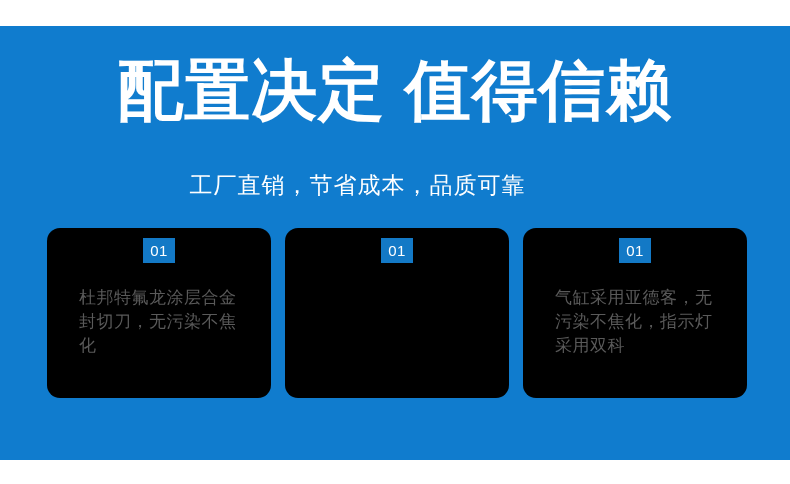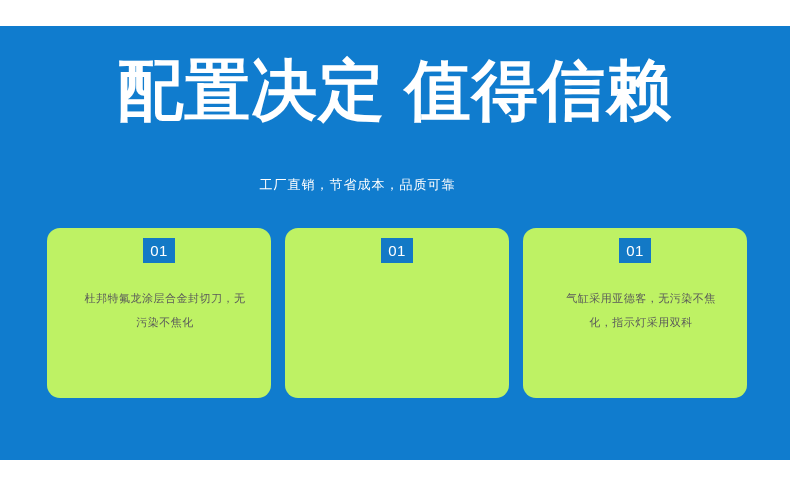--- a/index.html
+++ b/index.html
@@ -47,40 +47,40 @@
     white-space: nowrap;
   }
 
   #subtitle {
     position: absolute;
     left: 0;
     top: 172px;
     width: 715px;
     text-align: center;
     color: #ffffff;
-    font-size: 13px;
+    font-size: 23px;
     line-height: 26px;
     letter-spacing: 1px;
     white-space: nowrap;
   }
 
   #cards {
     position: absolute;
     left: 47px;
     top: 228px;
     width: 700px;
     height: 170px;
     display: flex;
     justify-content: space-between;
   }
 
   .card {
     width: 224px;
     height: 170px;
-    background: #bef264;
+    background: #000000;
     border-radius: 13px;
     position: relative;
     overflow: hidden;
     padding-left: 40px;
   }
 
   .card-badge {
     position: absolute;
     left: 50%;
     transform: translateX(-50%);
@@ -94,24 +94,24 @@
     text-align: center;
     letter-spacing: 0.5px;
   }
 
   .card-text {
     position: absolute;
     left: 32px;
     right: 20px;
     top: 58px;
     color: #5a5a5a;
-    font-size: 11px;
+    font-size: 17px;
     line-height: 24px;
     letter-spacing: 0.5px;
-    text-align: center;
+    text-align: left;
   }
 </style>
 </head>
 <body>
 
 <div id="banner">
 
   <div id="blue-field"></div>
 
   <div id="headline">配置决定 值得信赖</div>

